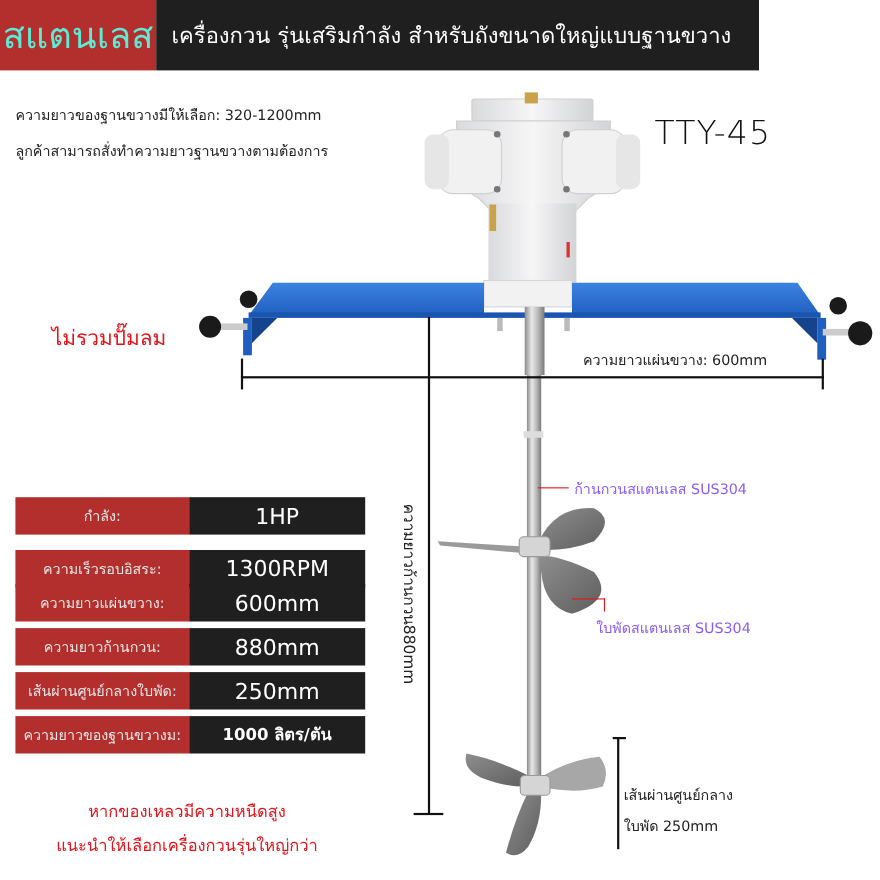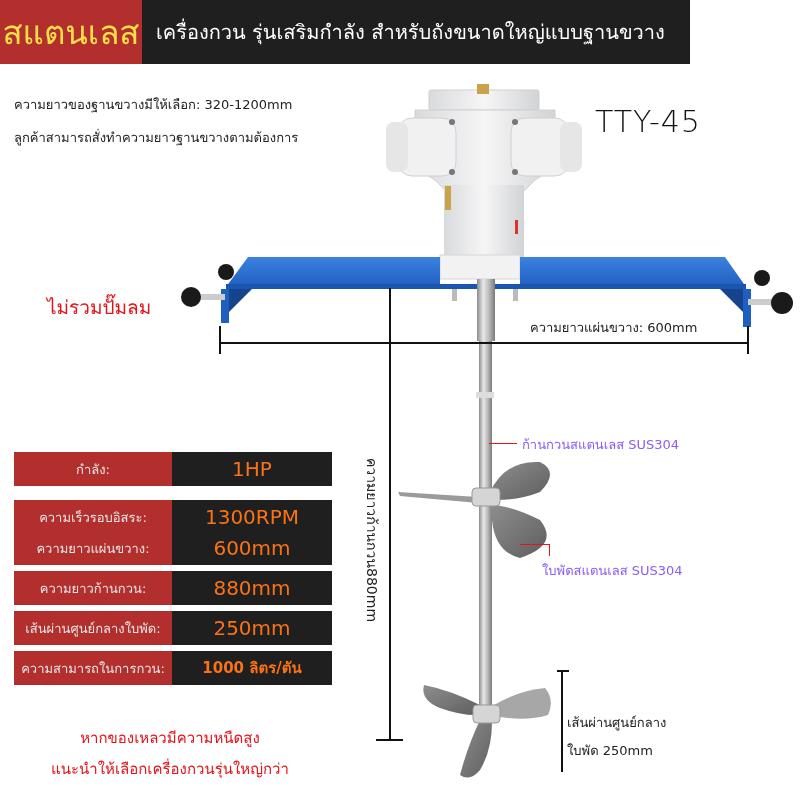--- a/index.html
+++ b/index.html
@@ -3,36 +3,36 @@
 <meta charset="utf-8">
 <style>
   html, body { margin:0; padding:0; }
   body { width:800px; height:800px; background:#ffffff; position:relative; overflow:hidden;
          font-family:"DejaVu Sans", "Liberation Sans", sans-serif; }
   .abs { position:absolute; }
 
   
   .hdr-left { left:0; top:0; width:142px; height:64px; background:#b22f2d;
               display:flex; align-items:center; justify-content:center; }
-  .hdr-left span { color:#fde047; font-size:33px; letter-spacing:0px; }
+  .hdr-left span { color:#5eead4; font-size:33px; letter-spacing:0px; }
   .hdr-right { left:142px; top:0; width:548px; height:64px; background:#1f1f1f;
                display:flex; align-items:center; padding-left:14px; box-sizing:border-box; }
   .hdr-right span { color:#fff; font-size:20px; white-space:nowrap; }
 
   .note { color:#222; font-size:13px; white-space:nowrap; }
   .model { color:#111; font-size:30px; letter-spacing:1px; font-family:"DejaVu Sans", sans-serif; font-weight:300; }
   .red-note { color:#e3141b; font-size:19px; white-space:nowrap; }
   .dim-text { color:#222; font-size:13px; white-space:nowrap; }
   .callout { color:#8b5cf6; font-size:13px; white-space:nowrap; }
 
   
   .spec-row { left:14px; width:318px; height:34px; display:flex; }
   .spec-label { width:158px; background:#b22f2d; color:#e5e5e5; font-size:13px;
                 display:flex; align-items:center; justify-content:center; white-space:nowrap; }
-  .spec-value { flex:1; background:#1f1f1f; color:#f97316; font-size:20px;
+  .spec-value { flex:1; background:#1f1f1f; color:#ffffff; font-size:20px;
                 display:flex; align-items:center; justify-content:center; white-space:nowrap; }
   .spec-value.small { font-size:15px; font-weight:bold; }
 
   .line { background:#111; }
   .rline { background:#e3141b; }
 
   .warn { color:#e3141b; font-size:15px; white-space:nowrap; text-align:center; width:340px; left:0;margin-top:16px; }
 
   .vert-text { left:372px; top:540px; transform:translate(-50%,-50%) rotate(90deg);
                color:#222; font-size:14px; white-space:nowrap; transform-origin:center; }
@@ -169,18 +169,18 @@
 </div>
 <div class="abs spec-row" style="top:571px;">
   <div class="spec-label">ความยาวก้านกวน:</div>
   <div class="spec-value">880mm</div>
 </div>
 <div class="abs spec-row" style="top:611px;">
   <div class="spec-label">เส้นผ่านศูนย์กลางใบพัด:</div>
   <div class="spec-value">250mm</div>
 </div>
 <div class="abs spec-row" style="top:651px;">
-  <div class="spec-label">ความสามารถในการกวน:</div>
+  <div class="spec-label">ความยาวของฐานขวางม:</div>
   <div class="spec-value small">1000 ลิตร/ตัน</div>
 </div>
 
 <div class="abs warn" style="top:710px;">หากของเหลวมีความหนืดสูง</div>
 <div class="abs warn" style="top:741px;">แนะนำให้เลือกเครื่องกวนรุ่นใหญ่กว่า</div>
 
 </body></html>

